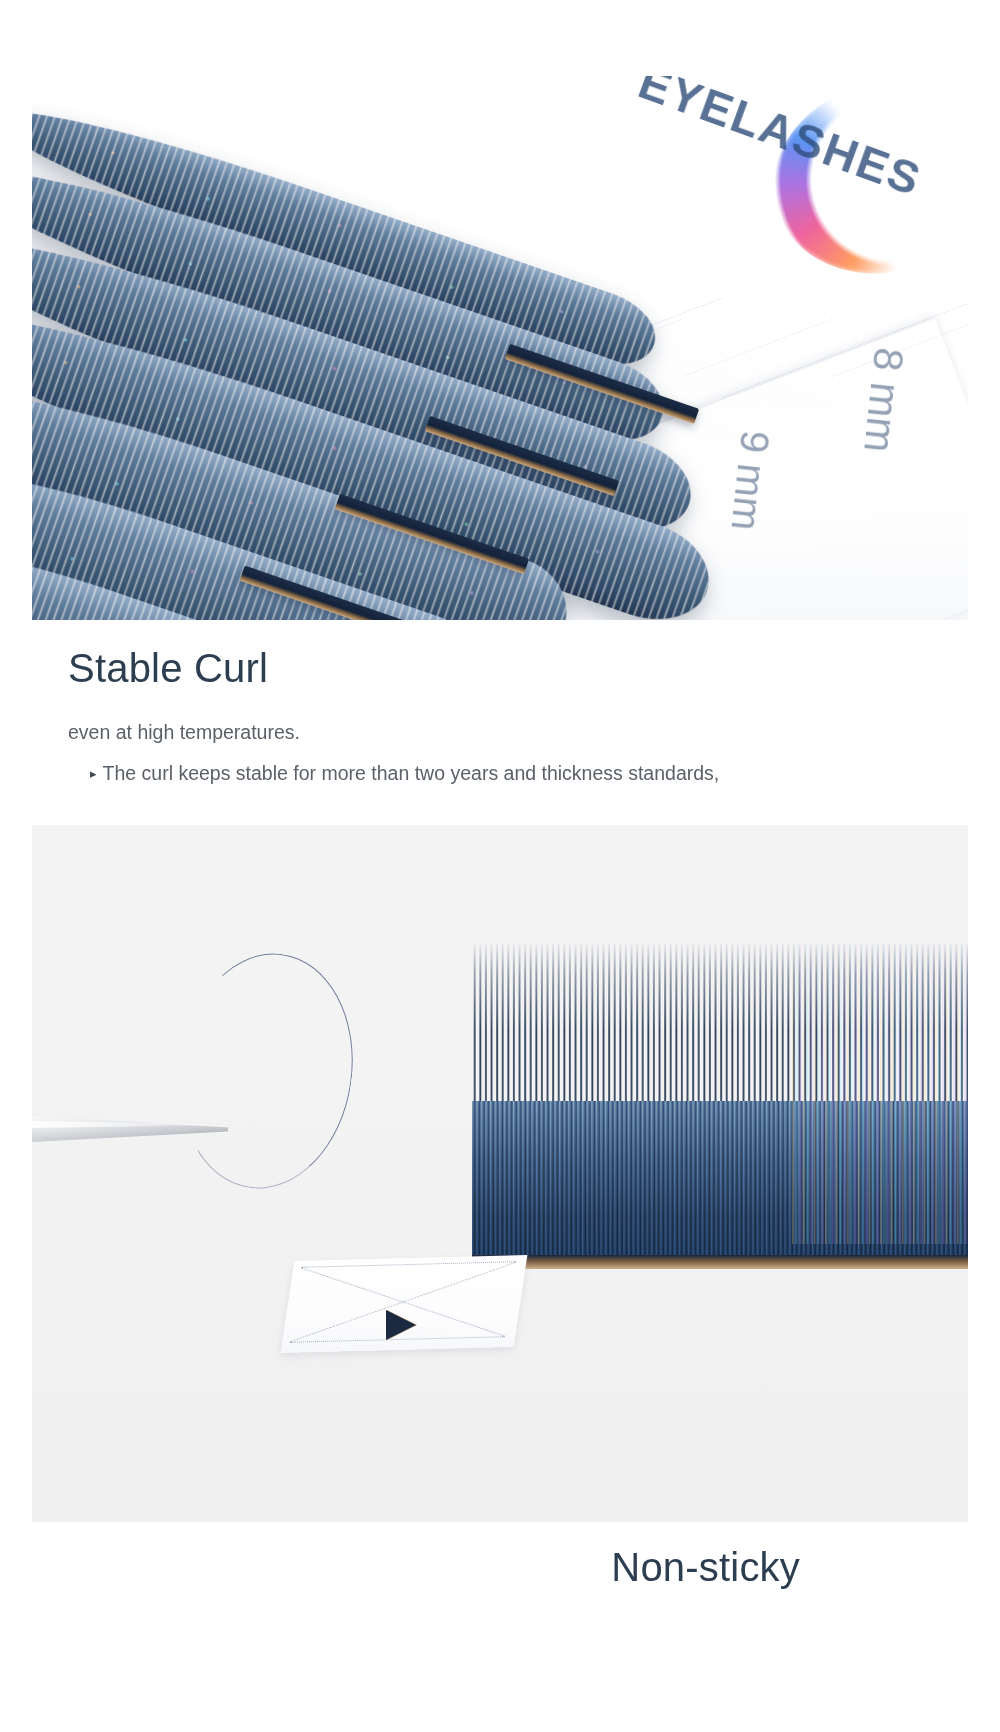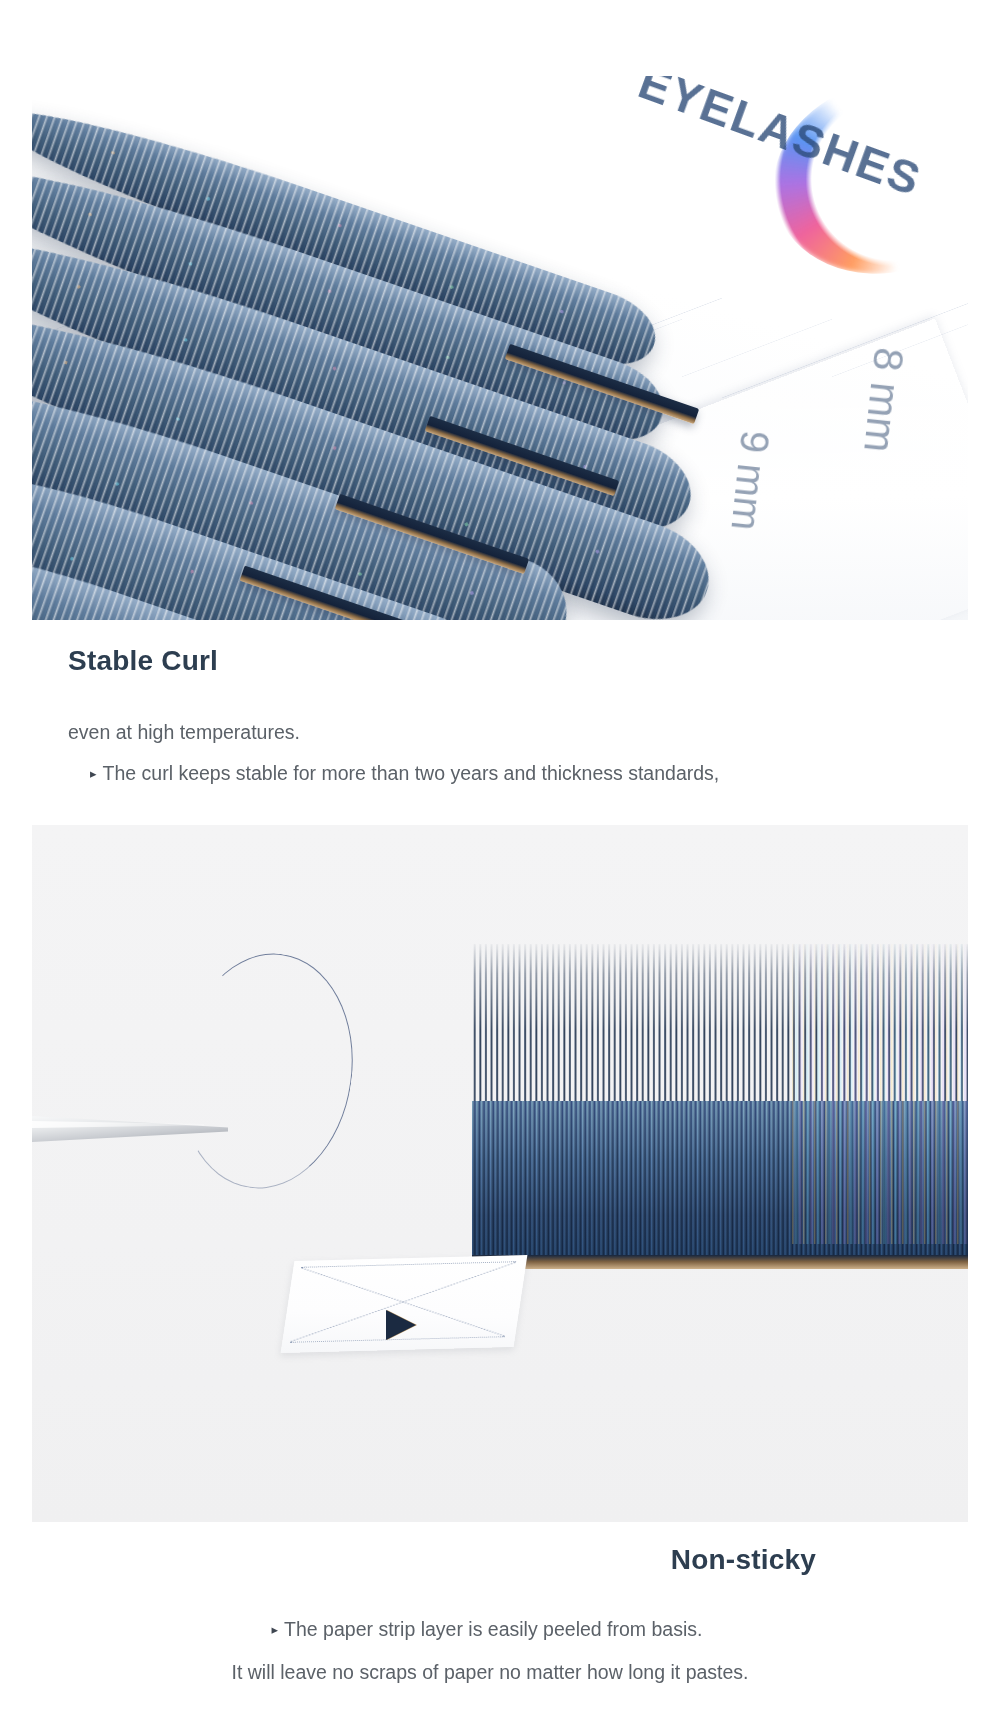--- a/index.html
+++ b/index.html
@@ -228,28 +228,28 @@
     border-top: 15px solid transparent;
     border-bottom: 15px solid transparent;
     border-left: 30px solid #1b2a41;
     filter: drop-shadow(1px 0 0 rgba(190,150,90,.9));
   }
 
   
   .block-title {
     position: absolute;
     color: #2d3e50;
-    font-weight: 700;
-    font-size: 28px;
+    font-weight: 400;
+    font-size: 40px;
     line-height: 1.1;
     letter-spacing: .2px;
     white-space: nowrap;
   }
   #title-stable { left: 68px; top: 646px; }
-  #title-nonsticky { right: 184px; top: 1545px; margin-left: 25px; }
+  #title-nonsticky { right: 200px; top: 1545px; margin-left: 25px; }
 
   .bullet-list { position: absolute; }
   .bullet-line {
     color: #5b6168;
     font-size: 19.5px;
     line-height: 41px;
     white-space: nowrap;
   }
   .bullet-mark {
     color: #3f4651;
@@ -327,18 +327,14 @@
   </div>
 
   <div class="paper">
     <div class="paper-sheet"></div>
     <div class="paper-cross"></div>
     <div class="paper-arrow"></div>
   </div>
 
   <h2 class="block-title" id="title-nonsticky">Non-sticky</h2>
 
-  <div class="bullet-list" id="list-nonsticky">
-    <div class="bullet-line"><span class="bullet-mark">▸</span><span>The paper strip layer is easily peeled from basis.</span></div>
-    <div class="bullet-line"><span>It will leave no scraps of paper no matter how long it pastes.</span></div>
-  </div>
 
 </div>
 
 </body></html>

